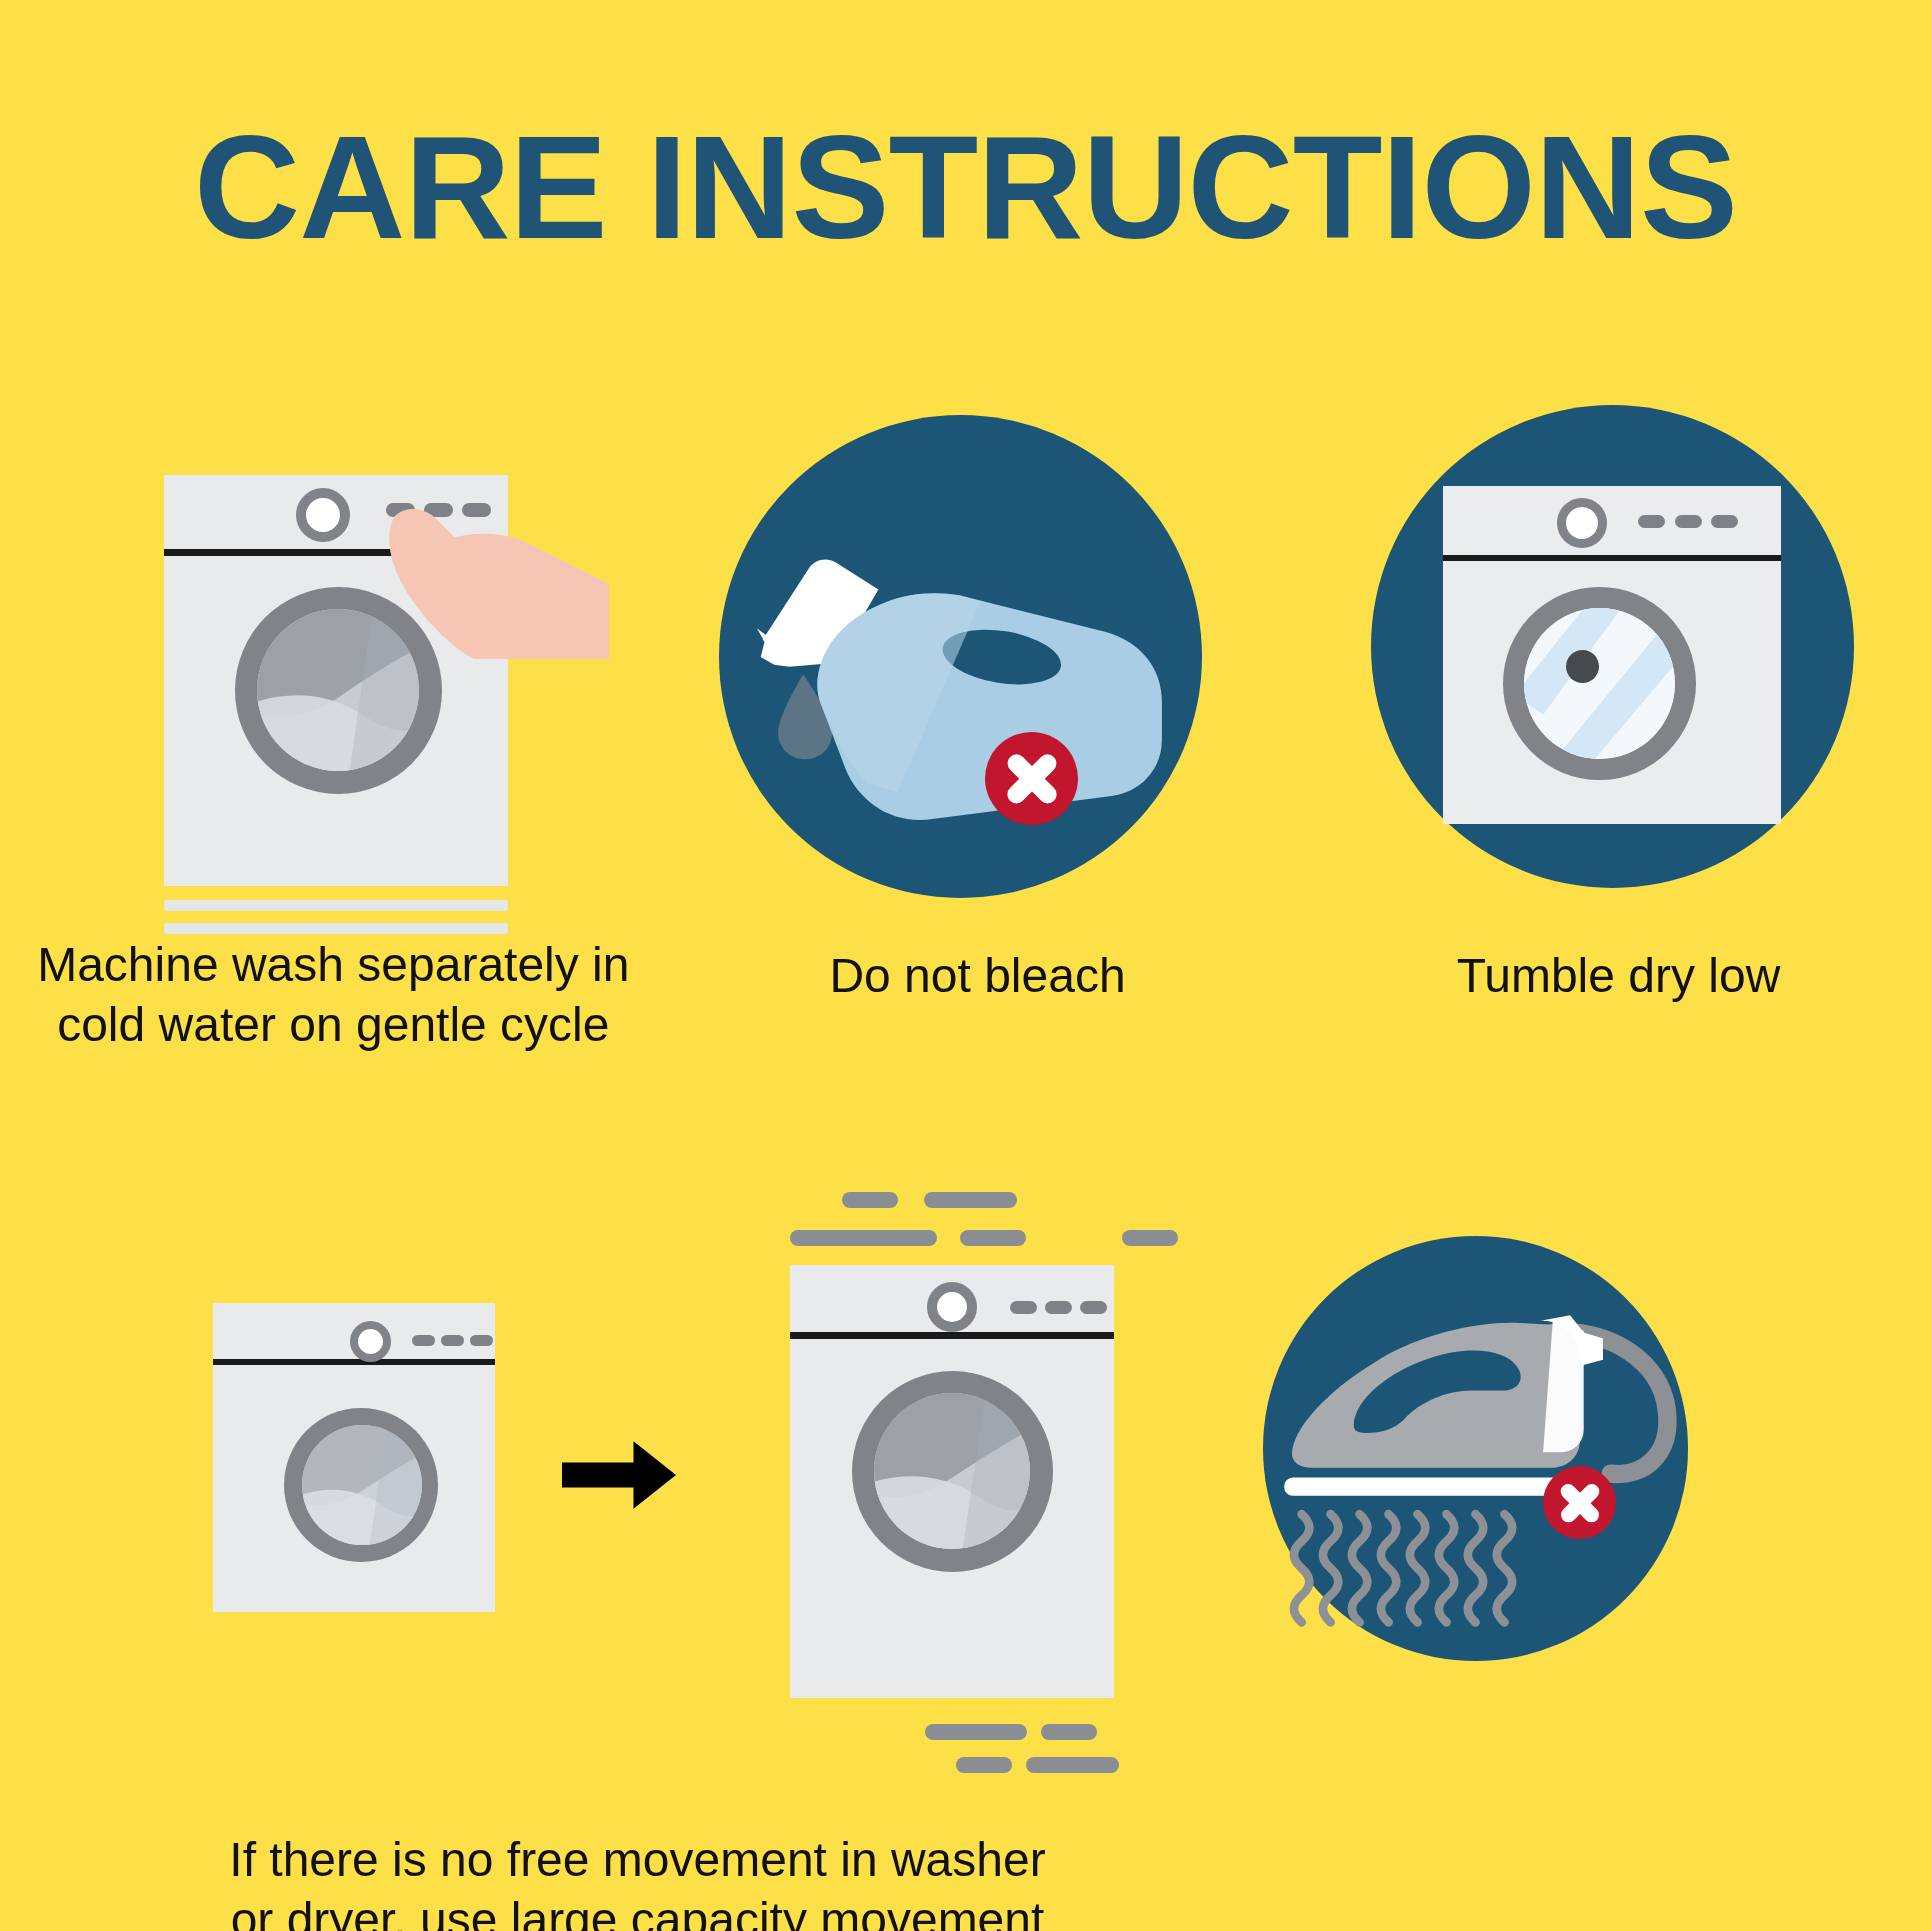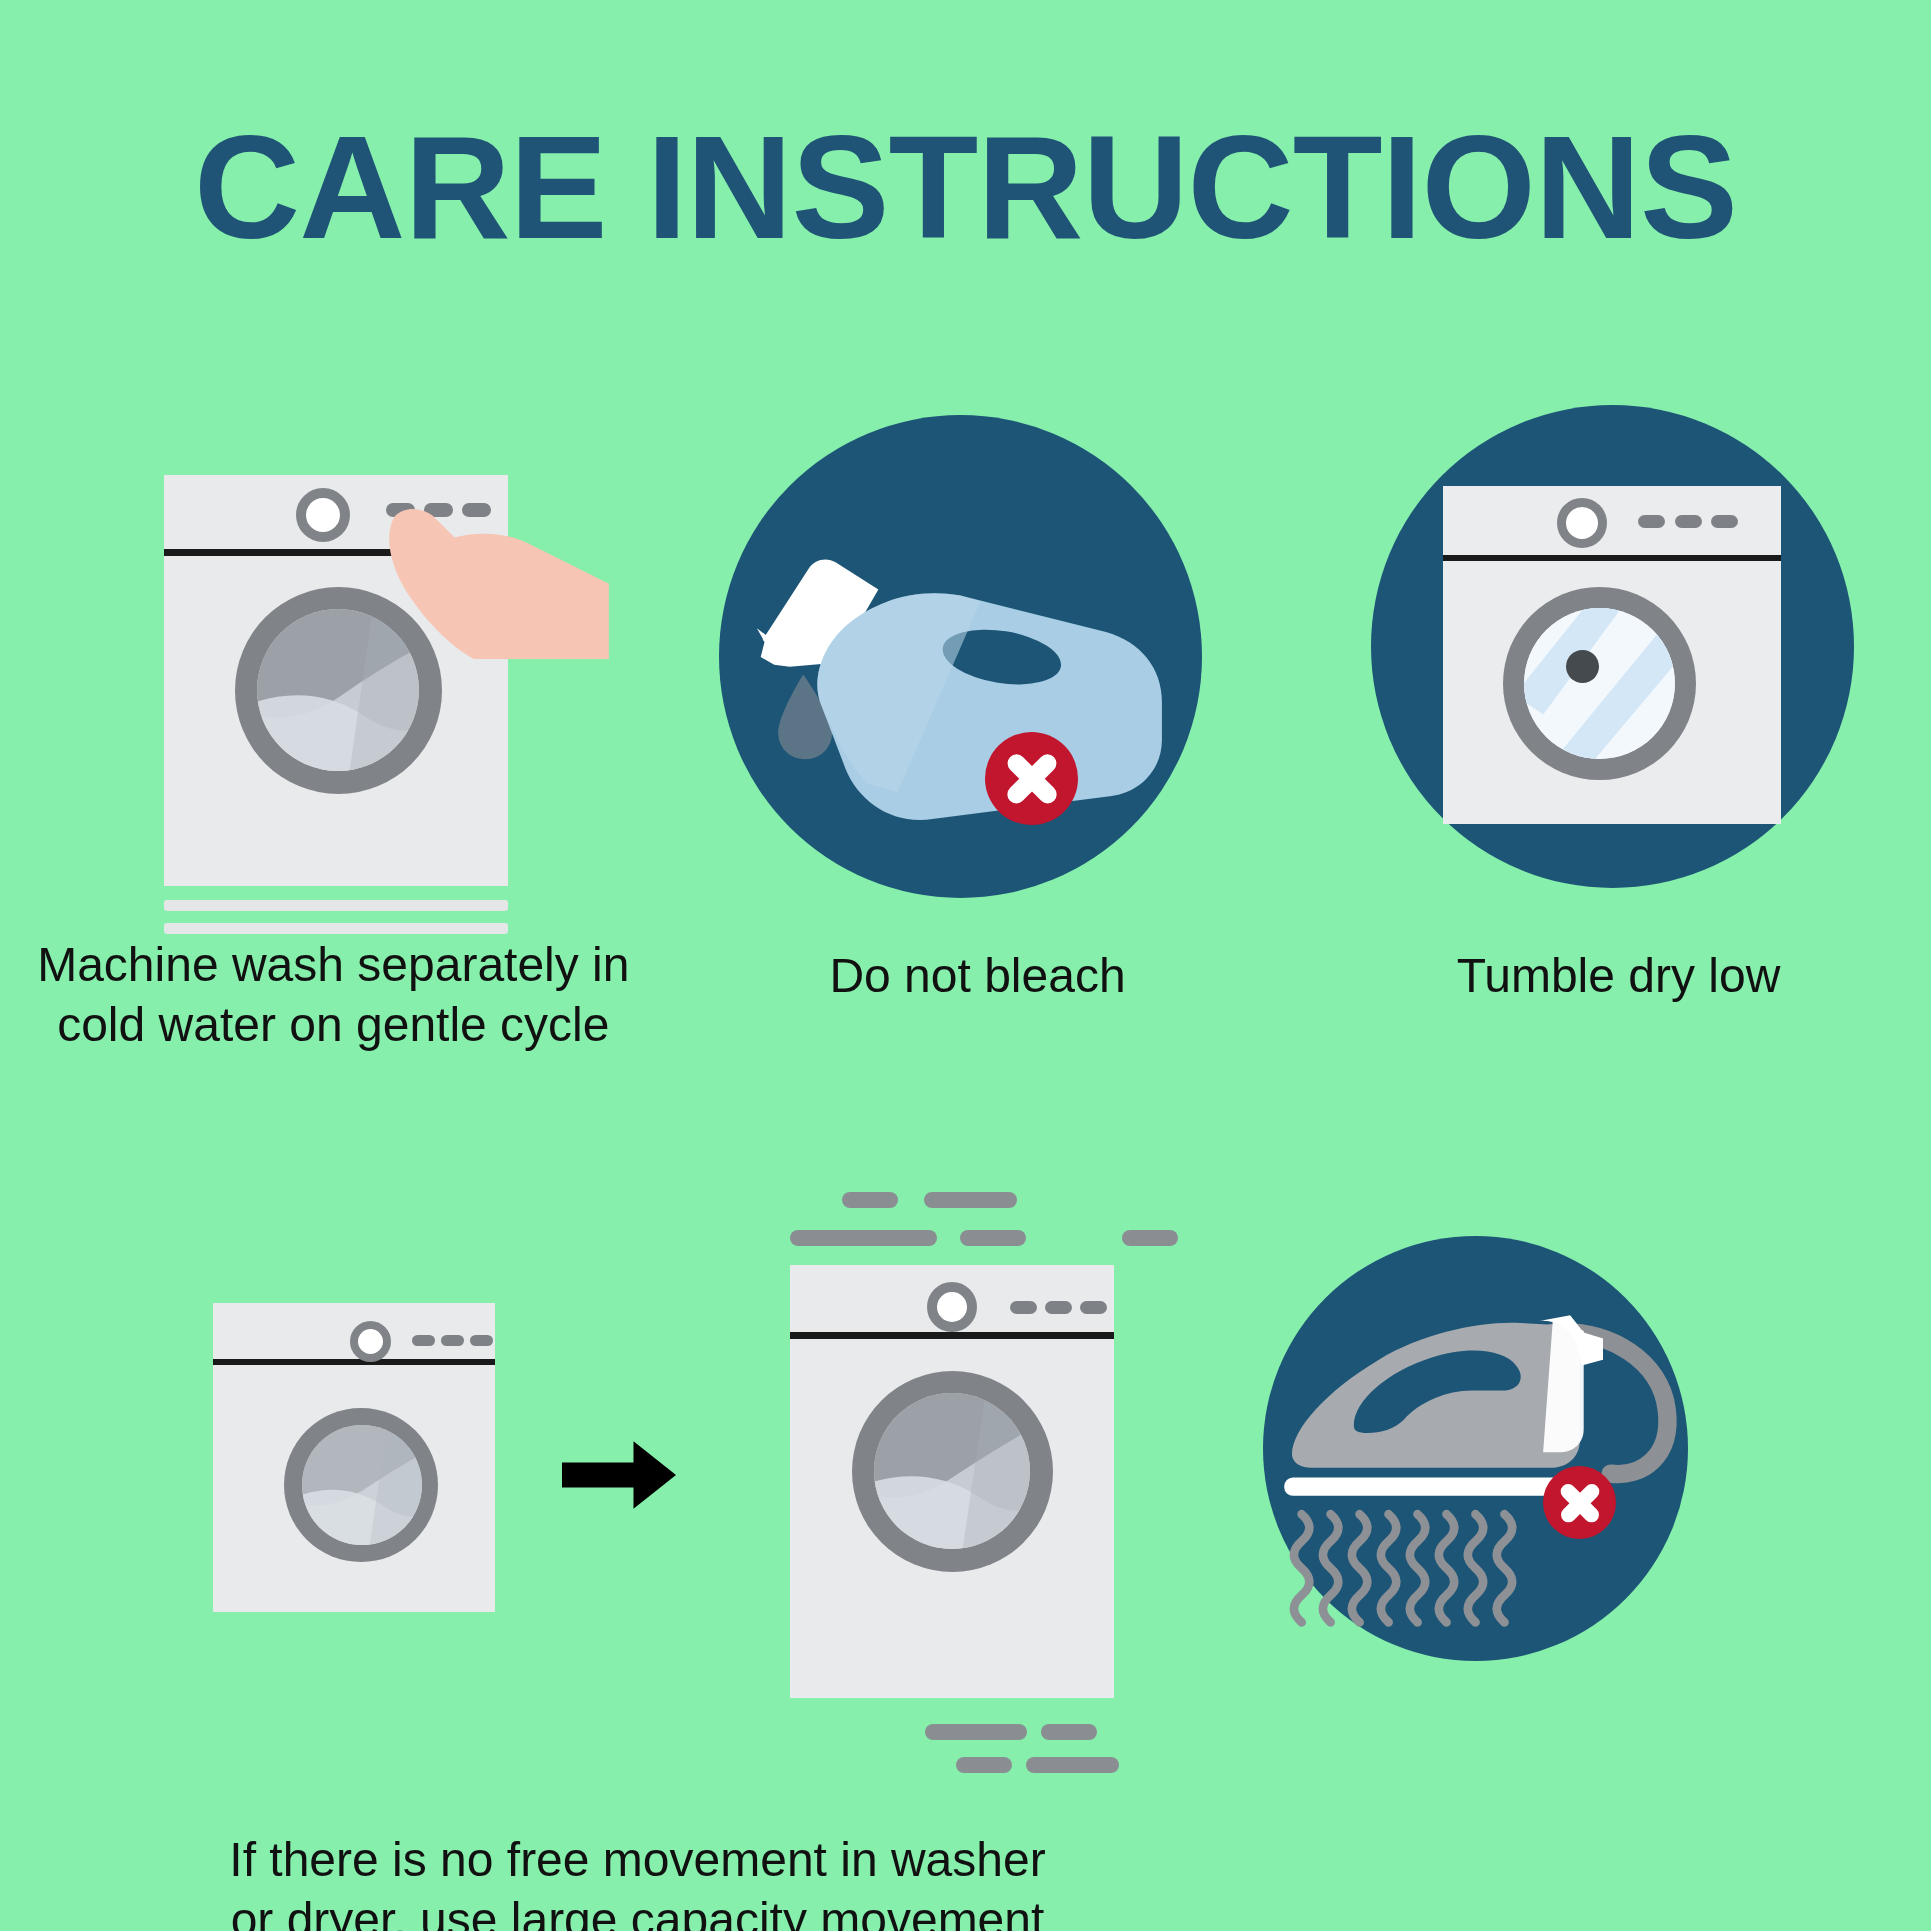--- a/index.html
+++ b/index.html
@@ -12,21 +12,21 @@
     height: 1931px;
     font-family: "Liberation Sans", sans-serif;
     color: #111111;
     position: relative;
     overflow: hidden;
   }
   .page {
     position: relative;
     width: 1931px;
     height: 1931px;
-    background: #86efac;
+    background: #fde047;
   }
 
   
   .title {
     position: absolute;
     top: 114px;
     left: 0;
     width: 1931px;
     text-align: center;
     font-size: 147px;

